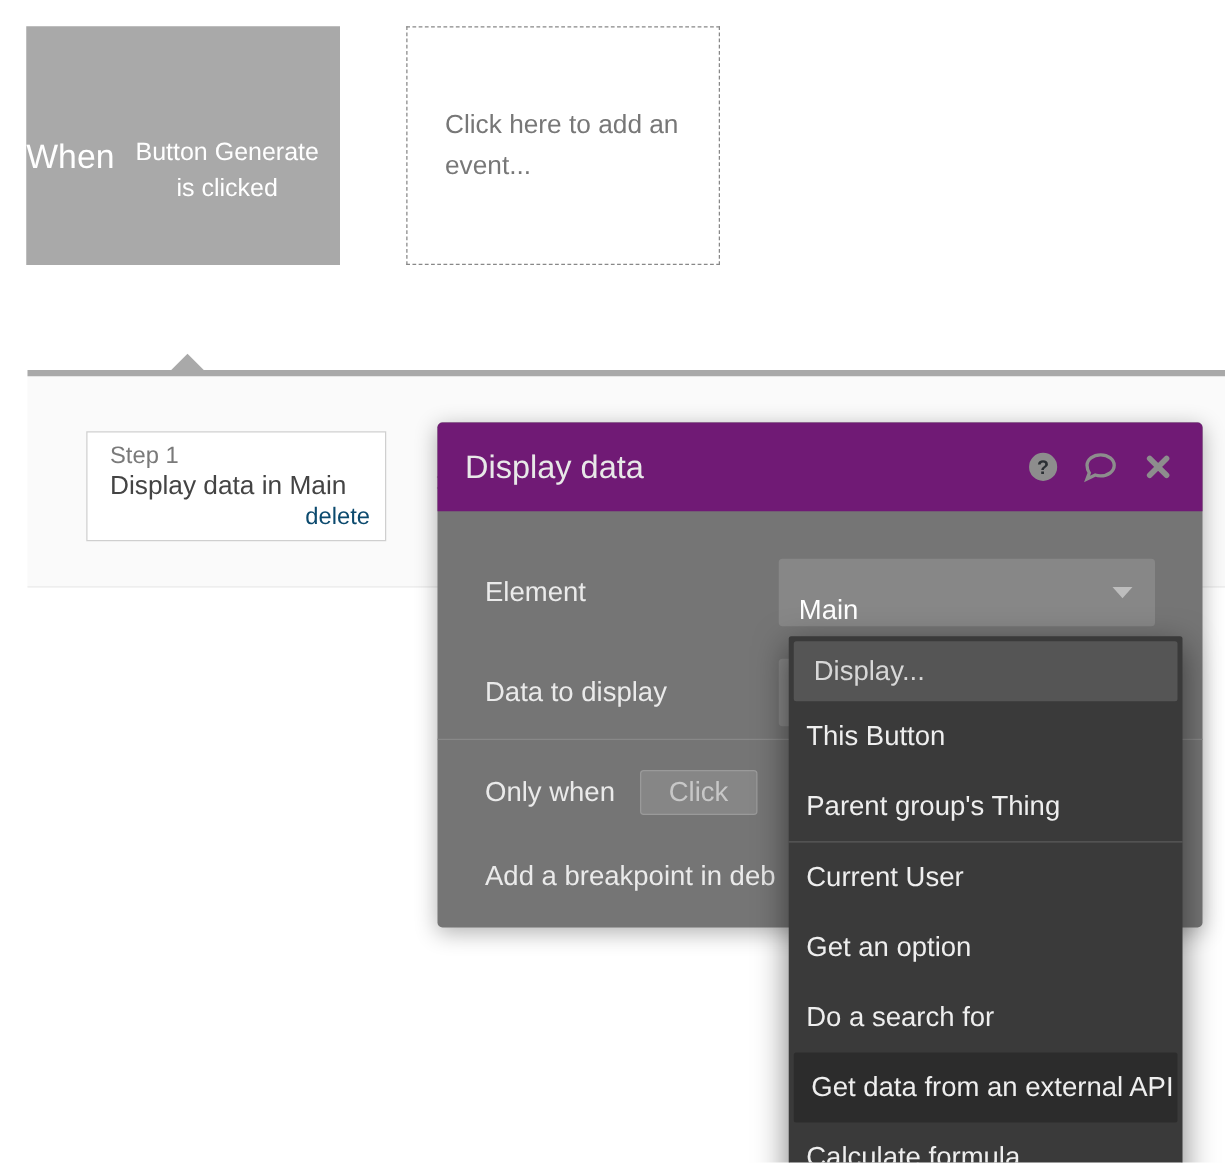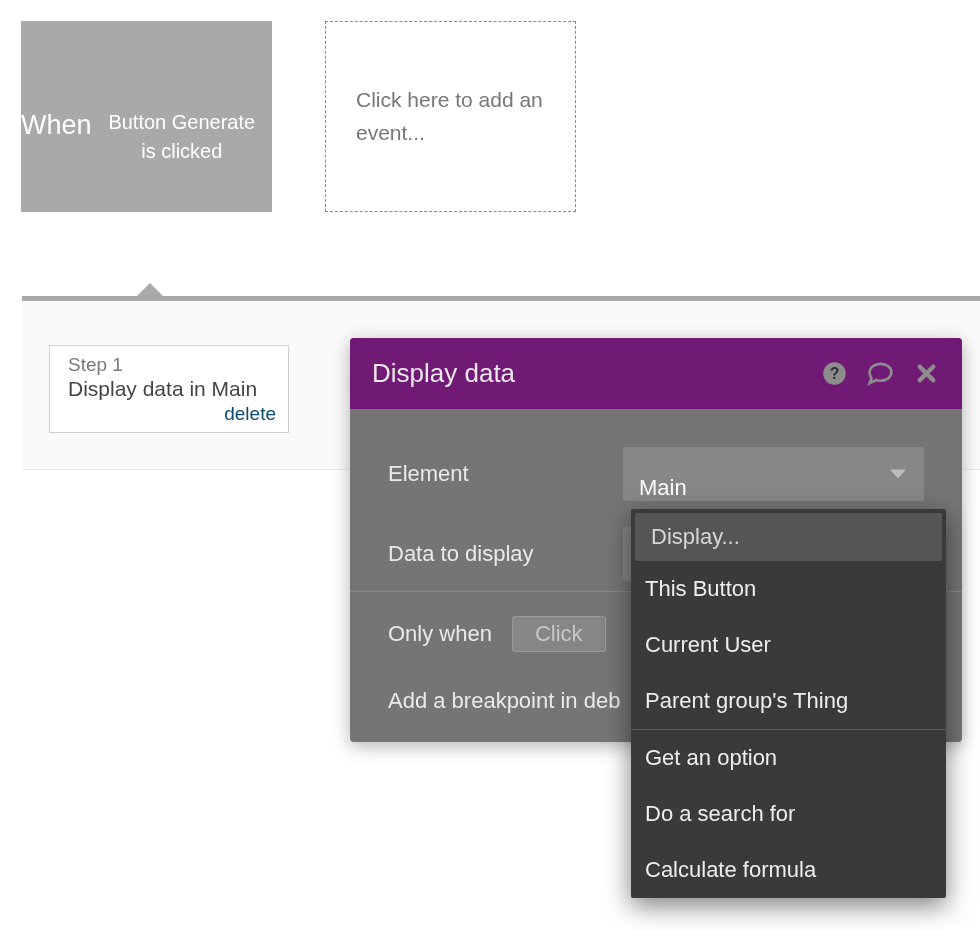--- a/index.html
+++ b/index.html
@@ -71,21 +71,21 @@
     left: 22px;
     top: 296px;
     right: 0;
     height: 174px;
     border-top: 5px solid #a9a9a9;
     background: #fafafa;
     border-bottom: 1px solid #eaeaea;
   }
   .step-card {
     position: absolute;
-    left: 27px;
+    left: 47px;
     top: 44px;
     width: 240px;
     height: 88px;
     border: 1px solid #cfcfcf;
     background: #ffffff;
     padding: 8px 12px 6px 18px;
     color: #555;
   }
   .step-card .step-line1 {
     font-size: 19px;
@@ -321,19 +321,20 @@
     </div>
 
     <div class="breakpoint-line">Add a breakpoint in deb</div>
   </div>
 </div>
 
 <div class="dropdown">
   <div class="dd-search">Display...</div>
   <div class="dd-list" id="dd-list">
       <div class="dd-item">This Button</div>
+      <div class="dd-item sep">Parent group's Thing</div>
       <div class="dd-item">Current User</div>
-      <div class="dd-item sep">Parent group's Thing</div>
       <div class="dd-item">Get an option</div>
       <div class="dd-item">Do a search for</div>
+      <div class="dd-item highlight">Get data from an external API</div>
       <div class="dd-item">Calculate formula</div>
     </div>
 </div>
 
 </body></html>

